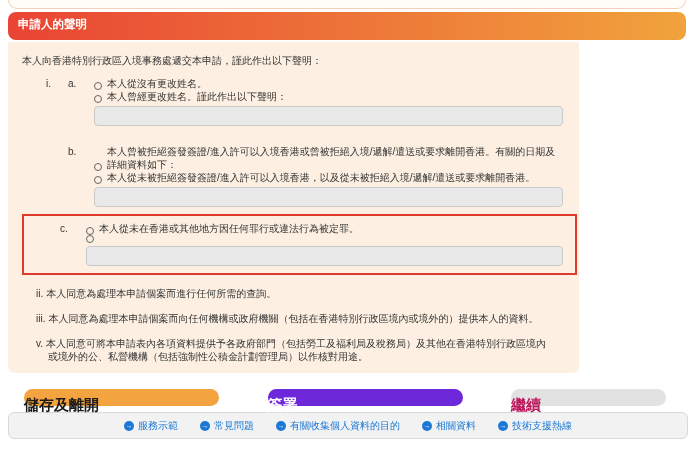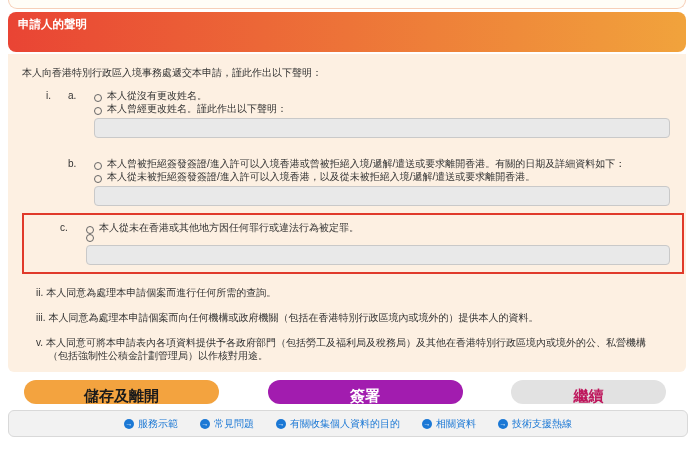--- a/index.html
+++ b/index.html
@@ -11,28 +11,28 @@
     font-size: 10px; color: #333;
     overflow: hidden; position: relative;
   }
   .remnant {
     margin: 0 6px 0 8px; width: 678px; height: 9px;
     background: #fffdf7;
     border: 1px solid #f6cfb8; border-top: none;
     border-radius: 0 0 10px 10px;
   }
   .header-bar {
-    margin: 3px 6px 0 8px; width: 678px; height: 40px;
+    margin: 3px 6px 0 8px; width: 678px; height: 28px;
     background: linear-gradient(90deg, #e94434, #f1a33c);
     border-radius: 8px;
     color: #fff; font-size: 11.5px; font-weight: bold;
     line-height: 24px; padding-left: 10px;
   }
   .panel {
-    margin: 2px 6px 0 8px; width: 678px;
+    margin: 2px 6px 0 8px; width: 571px;
     background: #fdf0e2;
     border-radius: 0 0 6px 6px;
     padding: 12px 0 10px 0;
   }
   .intro { padding: 0 16px 0 14px; margin: 0 0 10px 0; line-height: 13px; }
 
   .sub-row { display: flex; padding-left: 38px; padding-right: 16px; }
   .row-a { margin-bottom: 19px; }
   .row-b { margin-bottom: 7px; }
   .col-roman { width: 22px; flex: none; line-height: 13px; }
@@ -63,26 +63,26 @@
     text-indent: -12px; line-height: 13px;
   }
   .decl-item:first-of-type { margin-top: 14px; }
   .decl-label { margin-right: 3px; }
 
   .btn-row {
     display: flex; justify-content: space-between;
     margin: 8px 26px 0 24px;
   }
   .btn {
-    height: 24px; border: none; border-radius: 16px;
+    height: 17px; border: none; border-radius: 16px;
     font-family: inherit; font-size: 15px; font-weight: bold;
-    line-height: 32px; text-align: center; cursor: pointer; padding: 0;
+    line-height: 32px; text-align: left; cursor: pointer; padding: 0; margin-top: 8px;
   }
   .btn-save { width: 195px; background: #f3a33f; color: #1b1b1b; }
-  .btn-sign { width: 195px; background: #a21caf; color: #ffffff; }
+  .btn-sign { width: 195px; background: #6d28d9; color: #ffffff; }
   .btn-continue { width: 155px; background: #e2e2e2; color: #be185d; cursor: default; }
 
   .footer {
     margin: 6px 4px 0 8px; width: 680px; height: 27px;
     background: #f2f2f2;
     border: 1px solid #d9d9d9; border-radius: 6px;
     display: flex; align-items: center; justify-content: center; gap: 22px;
   }
   .flink {
     color: #1b78d5; display: flex; align-items: center; gap: 4px;

